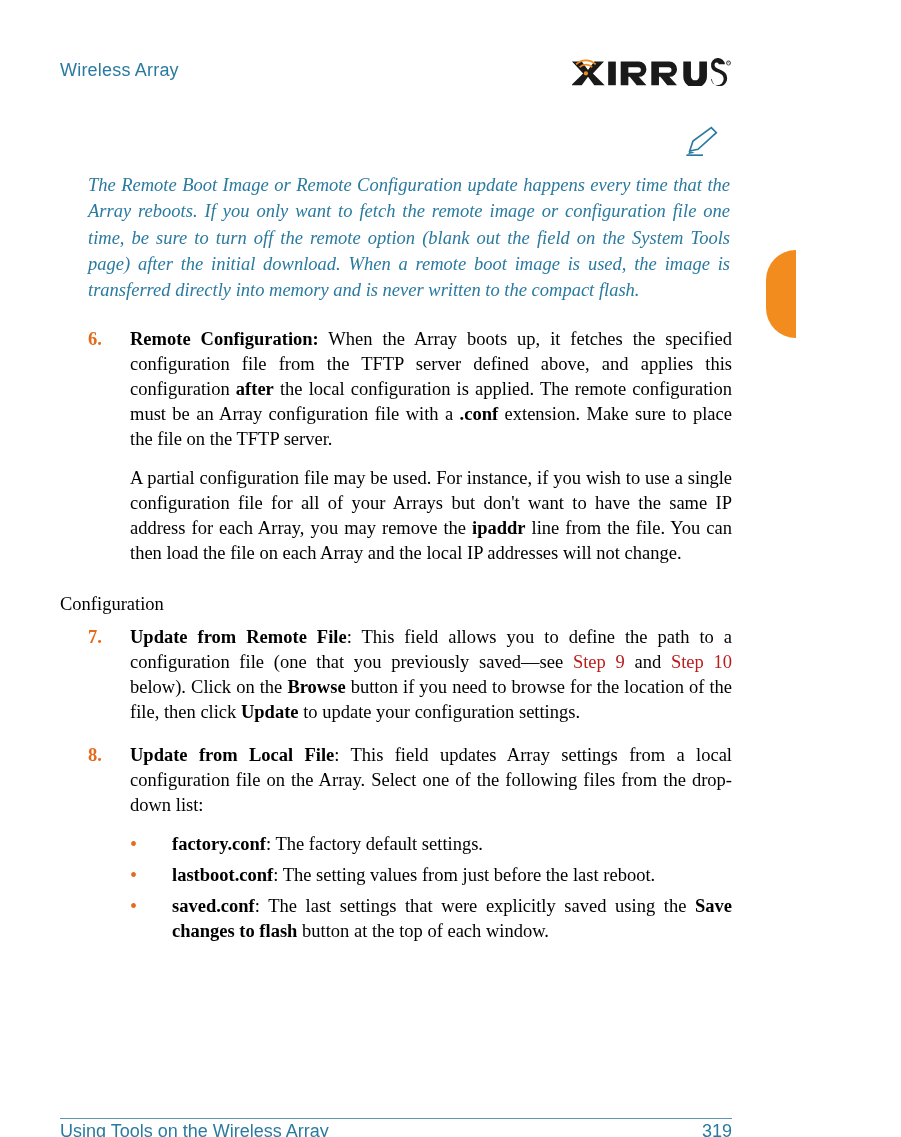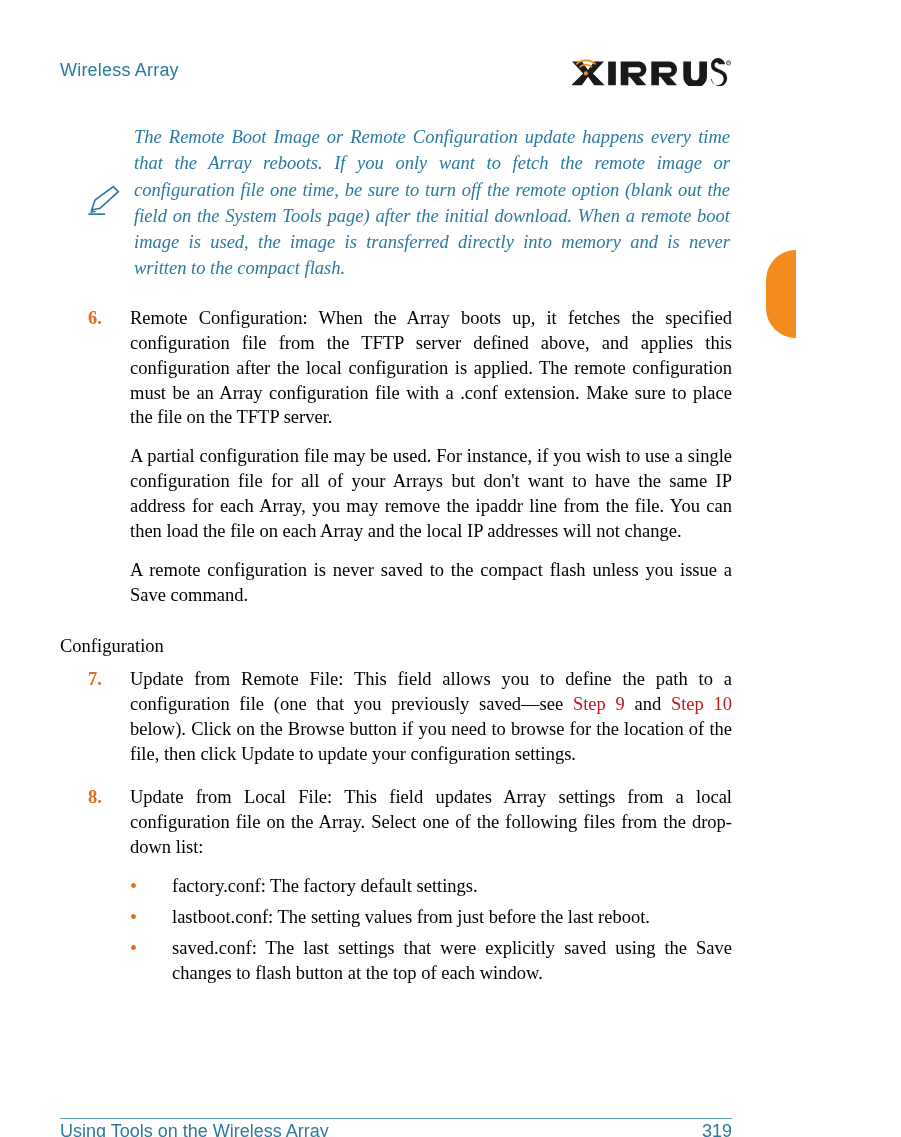--- a/index.html
+++ b/index.html
@@ -48,23 +48,24 @@
       height: 88px;
       background: #f28c1f;
       border-top-left-radius: 30px;
       border-bottom-left-radius: 30px;
     }
     .content {
       padding: 28px 0 0 0;
     }
     .note-block {
       display: flex;
-      align-items: center;
+      align-items: flex-end;
       margin: 0 0 24px 0;
       padding-left: 28px;
+      flex-direction: column;
     }
     .note-icon {
       width: 46px;
       flex: 0 0 46px;
       margin-top: 2px;
     }
     .note-text {
       flex: 1;
       color: #2a7aa0;
       font-style: italic;
@@ -105,21 +106,21 @@
       color: #e56a1c;
       width: 42px;
       flex: 0 0 42px;
       font-size: 20px;
       line-height: 1.2;
     }
     .bullet-body {
       flex: 1;
       text-align: justify;
     }
-    .b { font-weight: normal; }
+    .b { font-weight: bold; }
     .link { color: #b91c1c; }
     .footer {
       position: absolute;
       left: 60px;
       right: 64px;
       bottom: 30px;
       border-top: 1px solid #5a98b4;
       display: flex;
       justify-content: space-between;
       font-family: Helvetica, Arial, sans-serif;
@@ -170,21 +171,20 @@
 
     <div class="ol-item">
       <div class="ol-num">6.</div>
       <div class="ol-body">
         <p>
           <span class="b">Remote Configuration:</span><span> When the Array boots up, it fetches the specified configuration file from the TFTP server defined above, and applies this configuration </span><span class="b">after</span><span> the local configuration is applied. The remote configuration must be an Array configuration file with a </span><span class="b">.conf</span><span> extension. Make sure to place the file on the TFTP server.</span>
         </p>
         <p>
           <span>A partial configuration file may be used. For instance, if you wish to use a single configuration file for all of your Arrays but don't want to have the same IP address for each Array, you may remove the </span><span class="b">ipaddr</span><span> line from the file. You can then load the file on each Array and the local IP addresses will not change.</span>
         </p>
-        <p>A remote configuration is never saved to the compact flash unless you issue a Save command.</p>
       </div>
     </div>
 
     <div class="section-heading">Configuration</div>
 
     <div class="ol-item">
       <div class="ol-num">7.</div>
       <div class="ol-body">
         <p>
           <span class="b">Update from Remote File</span><span>: This field allows you to define the path to a configuration file (one that you previously saved—see </span><span class="link">Step 9</span><span> and </span><span class="link">Step 10</span><span> below). Click on the </span><span class="b">Browse</span><span> button if you need to browse for the location of the file, then click </span><span class="b">Update</span><span> to update your configuration settings.</span>

